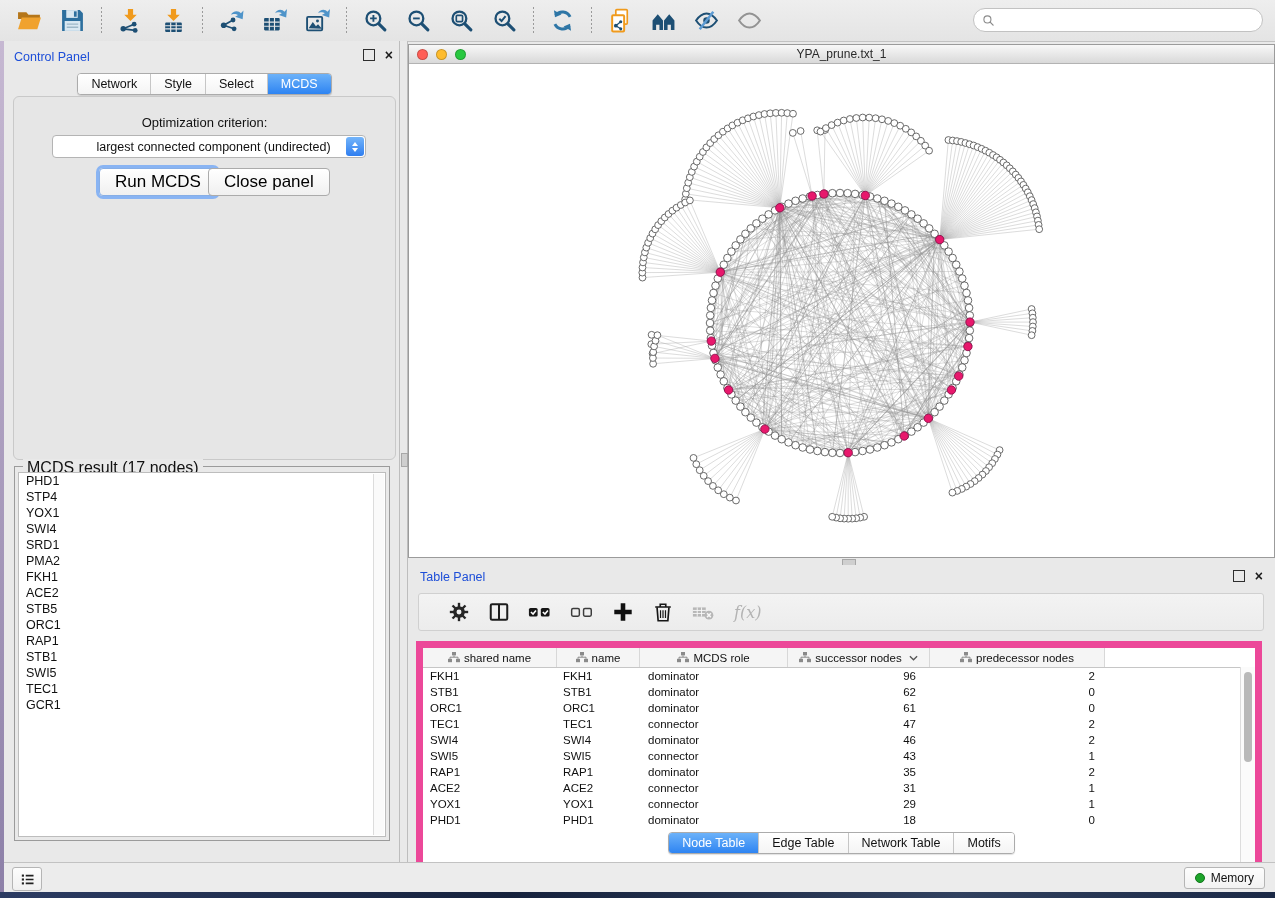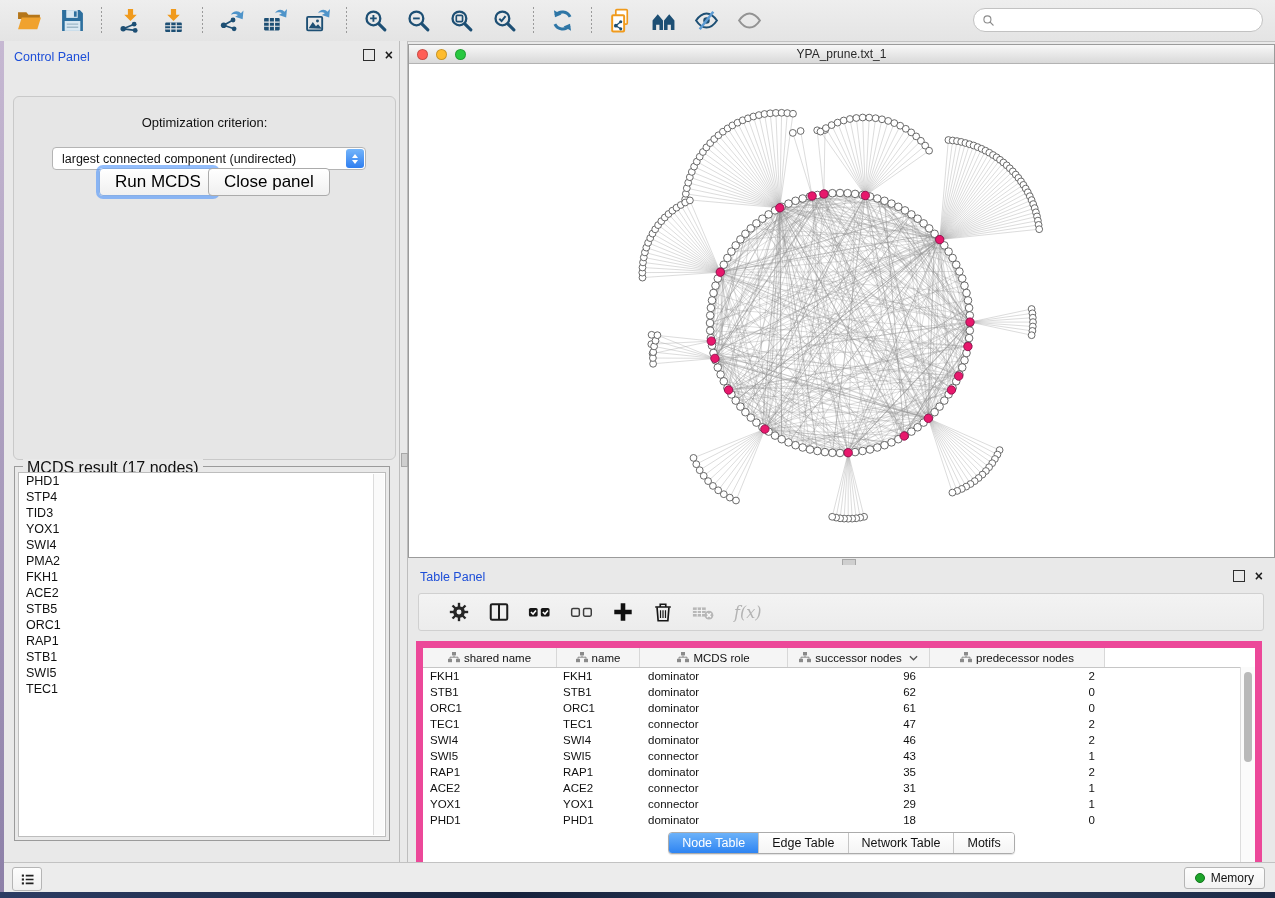--- a/index.html
+++ b/index.html
@@ -39,22 +39,22 @@
   .seg{display:inline-flex;border:1px solid #ababab;border-radius:4px;background:#fff;overflow:hidden;
        box-shadow:0 1px 1px rgba(0,0,0,.12);}
   .seg-item{padding:3px 13px;font-size:12.5px;background:linear-gradient(#ffffff,#f4f4f4);
             border-left:1px solid #c6c6c6;cursor:pointer;white-space:nowrap;}
   .seg-item:first-child{border-left:none;}
   .seg-item.active{background:linear-gradient(#6cb2f9,#2e84f2);color:#fff;}
   #control-tabs{left:0;top:32px;width:100%;display:flex;justify-content:center;}
 
   #cp-inner{left:9px;top:55px;width:381px;height:362px;background:#e6e6e6;border:1px solid #c9c9c9;border-radius:6px;}
   #opt-label{width:100%;text-align:center;top:18px;font-size:13px;}
-  #criterion-select{left:38px;top:50px;width:314px;height:23px;background:#fff;border:1px solid #b4b4b4;border-radius:4px;
-       display:flex;align-items:center;font-size:12.5px;padding-left:9px;box-sizing:border-box;cursor:pointer;}
+  #criterion-select{left:38px;top:38px;width:314px;height:23px;background:#fff;border:1px solid #b4b4b4;border-radius:4px;
+       display:flex;align-items:center;font-size:12.5px;padding-left:9px;box-sizing:border-box;cursor:pointer;justify-content:center;}
   .stepper{position:absolute;right:1px;top:1px;bottom:1px;width:18px;border-radius:3px;
        background:linear-gradient(#74b5fa,#2f7ef0);display:flex;flex-direction:column;align-items:center;justify-content:center;gap:2px;}
   .tri-up{width:0;height:0;border-left:3.5px solid transparent;border-right:3.5px solid transparent;border-bottom:4.5px solid #fff;}
   .tri-dn{width:0;height:0;border-left:3.5px solid transparent;border-right:3.5px solid transparent;border-top:4.5px solid #fff;}
   .btn{background:linear-gradient(#ffffff,#f0f0f0);border:1px solid #ababab;border-radius:4px;
        font-size:17px;padding:3px 15px;cursor:pointer;font-family:inherit;}
   #run-btn{left:85px;top:71px;box-shadow:0 0 0 3px rgba(88,153,250,.65);border-color:#86aee6;}
   #closepanel-btn{left:194px;top:71px;}
 
   #mcds-group{left:10px;top:425px;width:374px;height:373px;border:1px solid #9b9b9b;}
@@ -268,52 +268,61 @@
 </div>
 
 <div id="left-strip" class="abs"></div>
 
 <div id="control-panel" class="abs">
   <div id="cp-title" class="abs panel-title">Control Panel</div>
   <div id="cp-btns" class="abs win-btns">
     <span class="float-box"></span>
     <span class="close-x">×</span>
   </div>
+  <div id="control-tabs" class="abs">
+      <div class="seg" id="control-tabs-seg">
+        <span class="seg-item">Network</span>
+        <span class="seg-item">Style</span>
+        <span class="seg-item">Select</span>
+        <span class="seg-item active">MCDS</span>
+      </div>
+    </div>
 
   <div id="cp-inner" class="abs">
     <div id="opt-label" class="abs">Optimization criterion:</div>
     <div id="criterion-select" class="abs">
       <span>largest connected component (undirected)</span>
       <span class="stepper">
           <span class="tri-up"></span>
           <span class="tri-dn"></span>
         </span>
     </div>
     <button id="run-btn" class="abs btn">Run MCDS</button>
     <button id="closepanel-btn" class="abs btn">Close panel</button>
   </div>
 
   <div id="mcds-group" class="abs">
     <div id="mcds-legend" class="abs">MCDS result (17 nodes)</div>
     <div id="mcds-list" class="abs">
       <div id="mcds-scroll"></div>
     <div class="list-item">PHD1</div>
         <div class="list-item">STP4</div>
-        <div class="list-item">TID3</div>
         <div class="list-item">YOX1</div>
         <div class="list-item">SWI4</div>
+        <div class="list-item">SRD1</div>
         <div class="list-item">PMA2</div>
         <div class="list-item">FKH1</div>
         <div class="list-item">ACE2</div>
         <div class="list-item">STB5</div>
         <div class="list-item">ORC1</div>
         <div class="list-item">RAP1</div>
         <div class="list-item">STB1</div>
         <div class="list-item">SWI5</div>
         <div class="list-item">TEC1</div>
+        <div class="list-item">GCR1</div>
       </div>
   </div>
 </div>
 
 <div id="v-splitter" class="abs">
     <span class="grip-v"></span>
   </div>
 
 <div id="network-window" class="abs">
   <div id="net-titlebar" class="abs">

